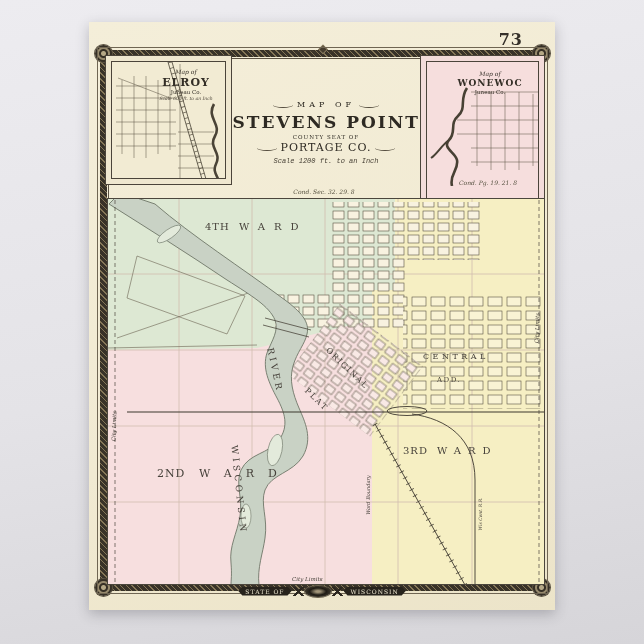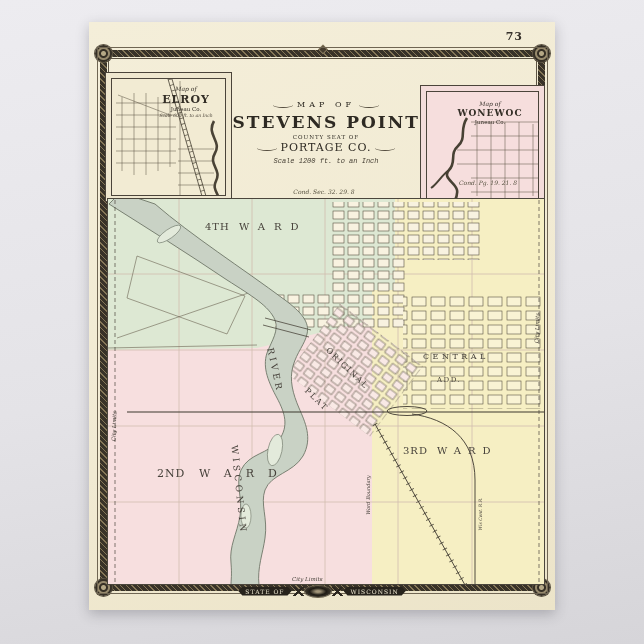--- a/index.html
+++ b/index.html
@@ -6,44 +6,44 @@
   body{
     width:644px;height:644px;overflow:hidden;position:relative;
     background:linear-gradient(170deg,#edecf0 0%,#e4e3e7 55%,#d6d5d9 100%);
     font-family:"DejaVu Serif","Liberation Serif",serif;color:#3f3a30;
   }
   .poster{
     position:absolute;left:89px;top:22px;width:466px;height:588px;
     background:linear-gradient(160deg,#f4eed9 0%,#f1ead2 60%,#ece4c9 100%);
     box-shadow:0 4px 12px rgba(50,50,60,.28);
   }
-  .page-number{position:absolute;top:8px;right:32px;font-size:11px;font-weight:bold;letter-spacing:1px;color:#35302a;text-align:center;}
+  .page-number{position:absolute;top:8px;right:32px;font-size:16px;font-weight:bold;letter-spacing:1px;color:#35302a;text-align:center;}
   
   .frame{
     position:absolute;left:11px;top:28px;width:445px;height:541px;box-sizing:border-box;
     border:7px solid #453c2e;
     border-image:repeating-linear-gradient(45deg,#38limi) 7;
     border-image:repeating-linear-gradient(45deg,#383228 0 2px,#847657 2px 3px,#383228 3px 4px) 7;
   }
   .frame::before{content:"";position:absolute;inset:1px;border:1px solid #5c5343;}
   .frame::after{content:"";position:absolute;inset:-10px;border:1px solid #6f6552;}
   .rosette{position:absolute;width:17px;height:17px;border-radius:50%;
     background:radial-gradient(circle,#b5a886 0 2px,#352f25 3px 4px,#96896c 5px 6px,#352f25 7px 9px);
     box-shadow:0 0 0 1px #5c5343;}
   .rosette.tl{left:-12px;top:-12px}.rosette.tr{right:-12px;top:-12px}
   .rosette.bl{left:-12px;bottom:-12px}.rosette.br{right:-12px;bottom:-12px}
   .top-ornament{position:absolute;left:50%;top:-12px;transform:translateX(-50%);width:56px;height:10px;}
   .top-ornament::before,.top-ornament::after{content:"";position:absolute;top:5px;width:22px;height:8px;border-top:1.5px solid #453c2e;border-radius:60% 60% 0 0;}
   .top-ornament::before{left:0}.top-ornament::after{right:0}
   .top-ornament .gem{position:absolute;left:50%;top:1px;width:7px;height:7px;transform:translateX(-50%) rotate(45deg);background:#453c2e;box-shadow:0 0 0 1px #8a7d60 inset;}
   
-  .inset{position:absolute;box-sizing:border-box;border:1px solid #4b443a;padding:5px;background:#efe7cf;margin-top:17px;}
+  .inset{position:absolute;box-sizing:border-box;border:1px solid #4b443a;padding:5px;background:#efe7cf;}
   .inset-inner{position:relative;width:100%;height:100%;border:1px solid #4b443a;box-sizing:border-box;overflow:hidden;}
   .inset-elroy{left:16px;top:33px;width:127px;height:130px;}
-  .inset-wonewoc{left:331px;top:46px;width:125px;height:152px;background:#f3dcda;}
+  .inset-wonewoc{left:331px;top:33px;width:125px;height:152px;background:#f3dcda;}
   .inset-wonewoc .inset-inner{background:#f6dedd;}
   .inset-elroy .inset-inner{background:#f2ebd3;}
   .inset svg{position:absolute;left:0;top:0;}
   .inset-title{position:absolute;text-align:center;line-height:1.25;color:#332e26;}
   .inset-title .prefix{font-style:italic;font-size:6px;display:block;}
   .inset-title .name{font-weight:bold;font-size:11px;letter-spacing:1px;display:block;}
   .inset-title .county{font-size:5.5px;display:block;}
   .inset-title .scale{font-style:italic;font-size:4.5px;display:block;color:#4d463b;}
   .inset-elroy .inset-title{left:34px;top:6px;width:80px;}
   .inset-wonewoc .inset-title{left:18px;top:8px;width:90px;}

